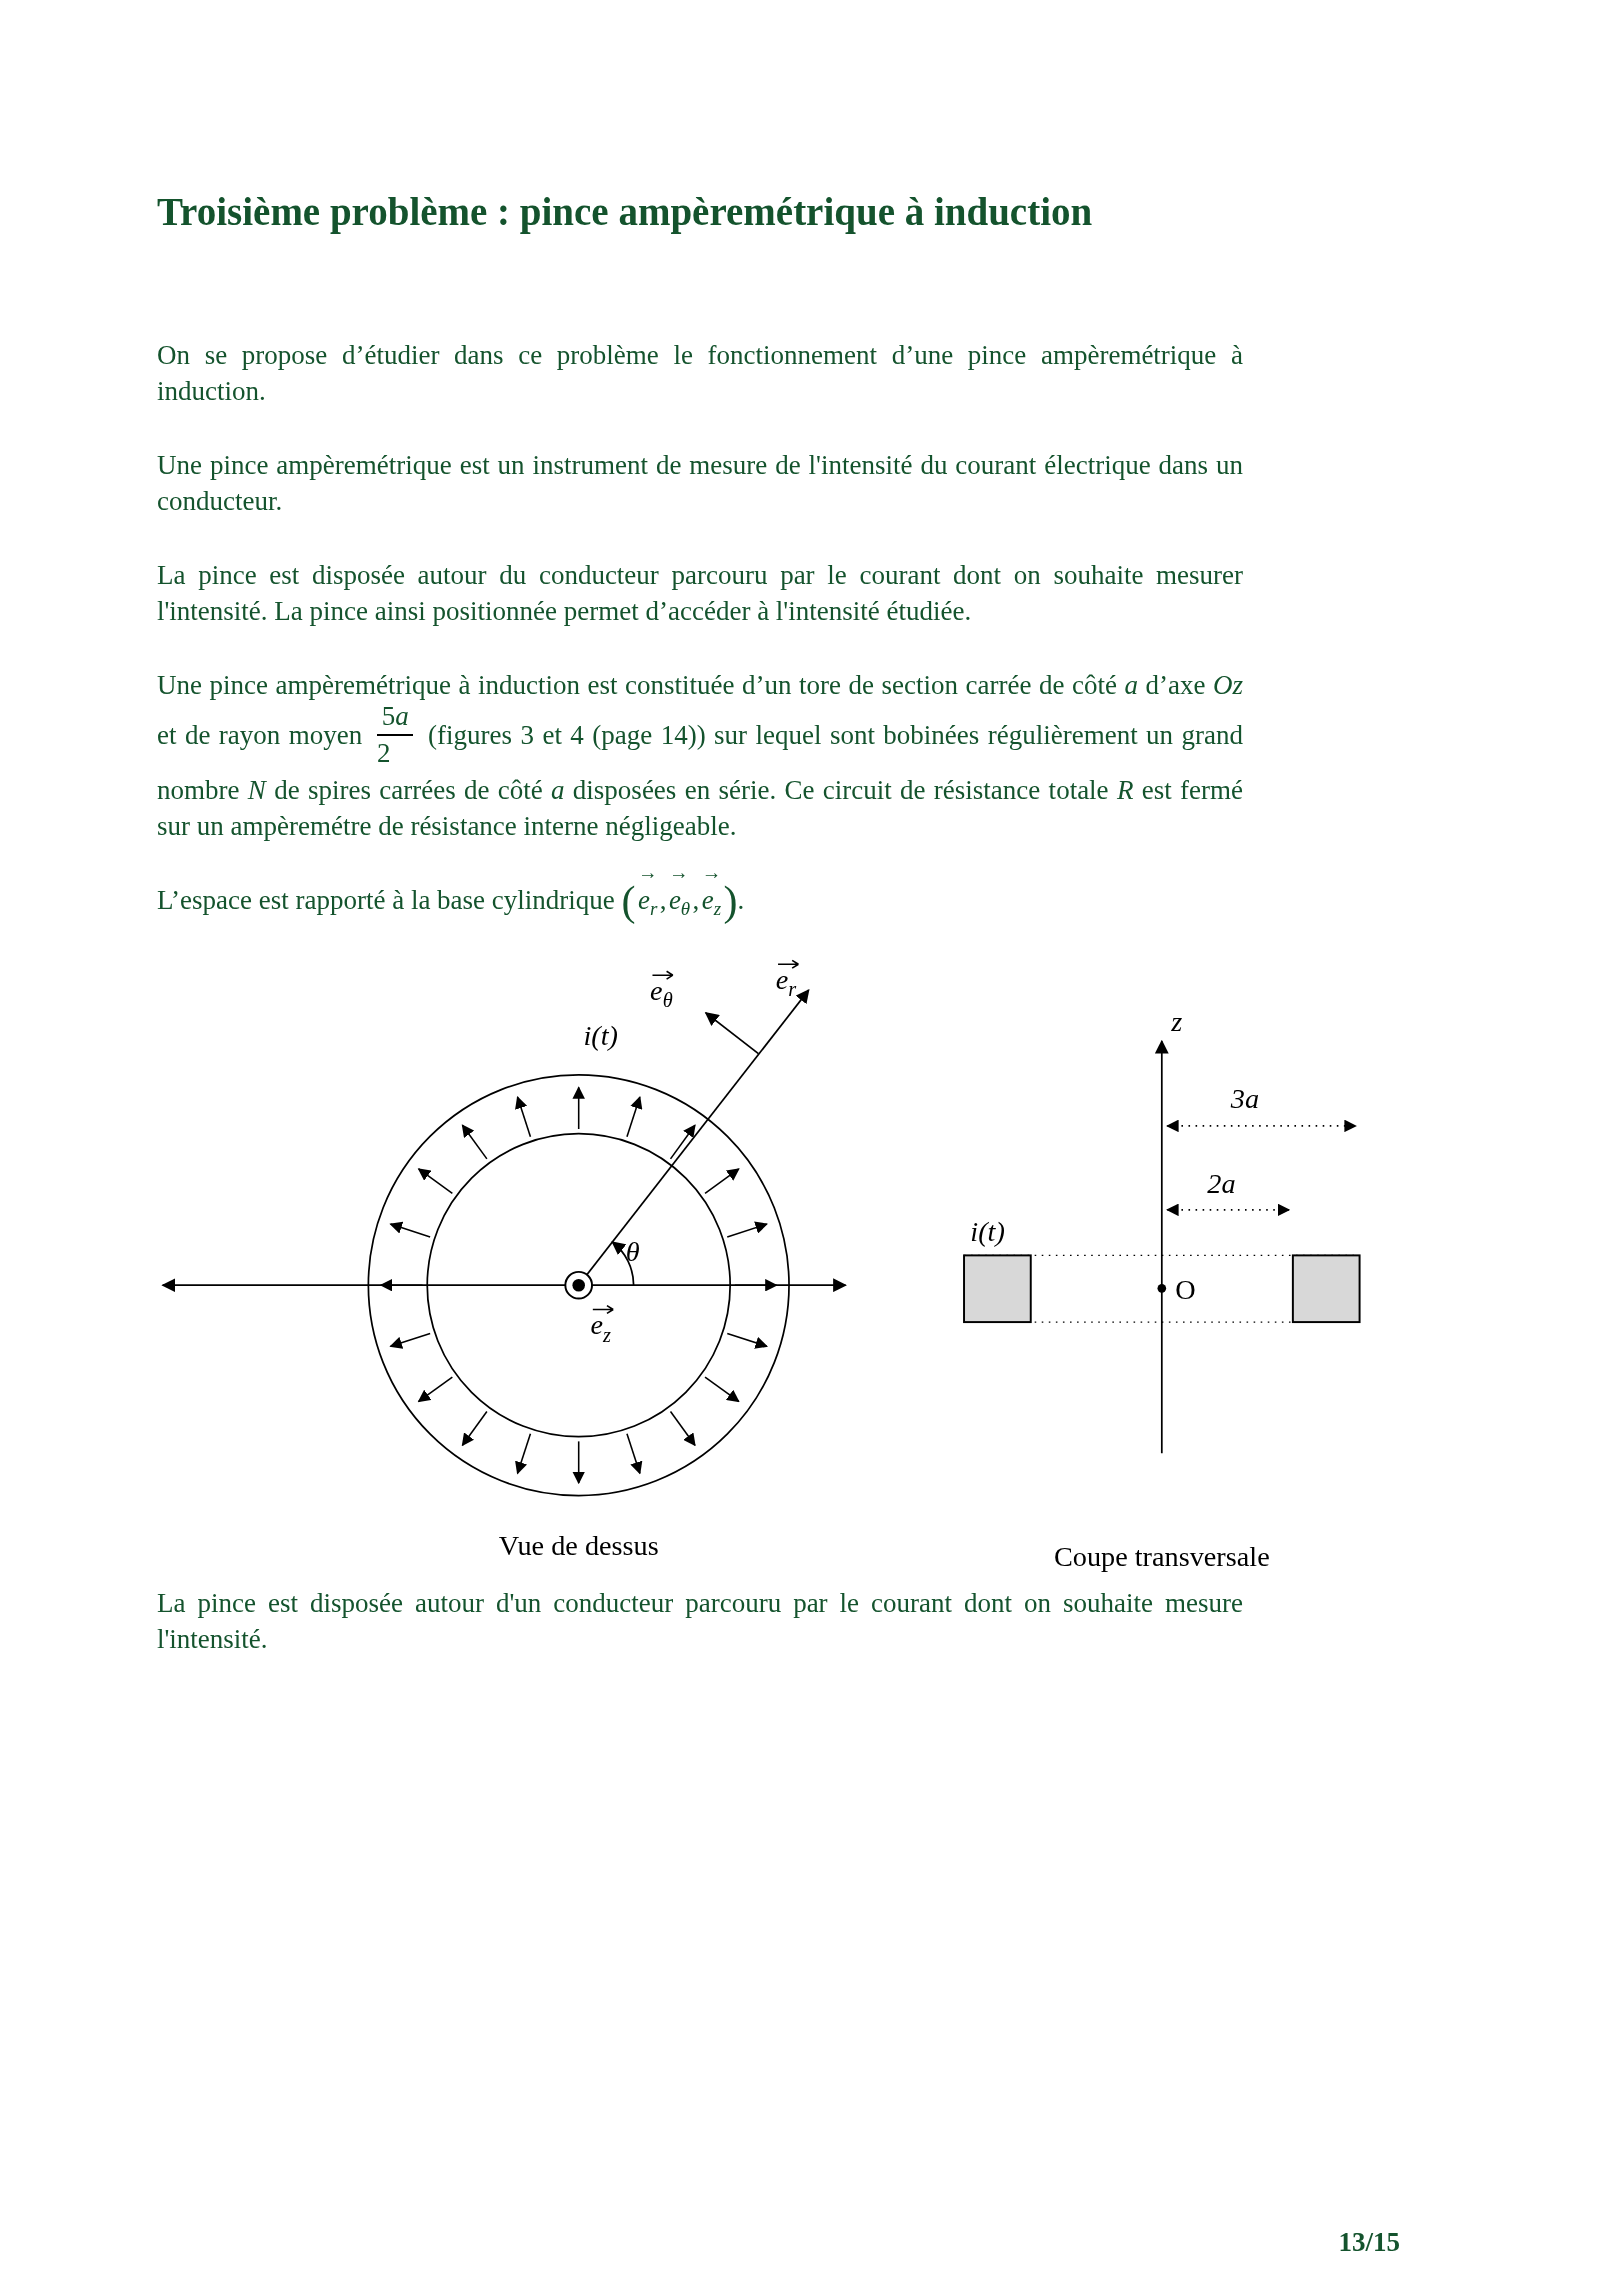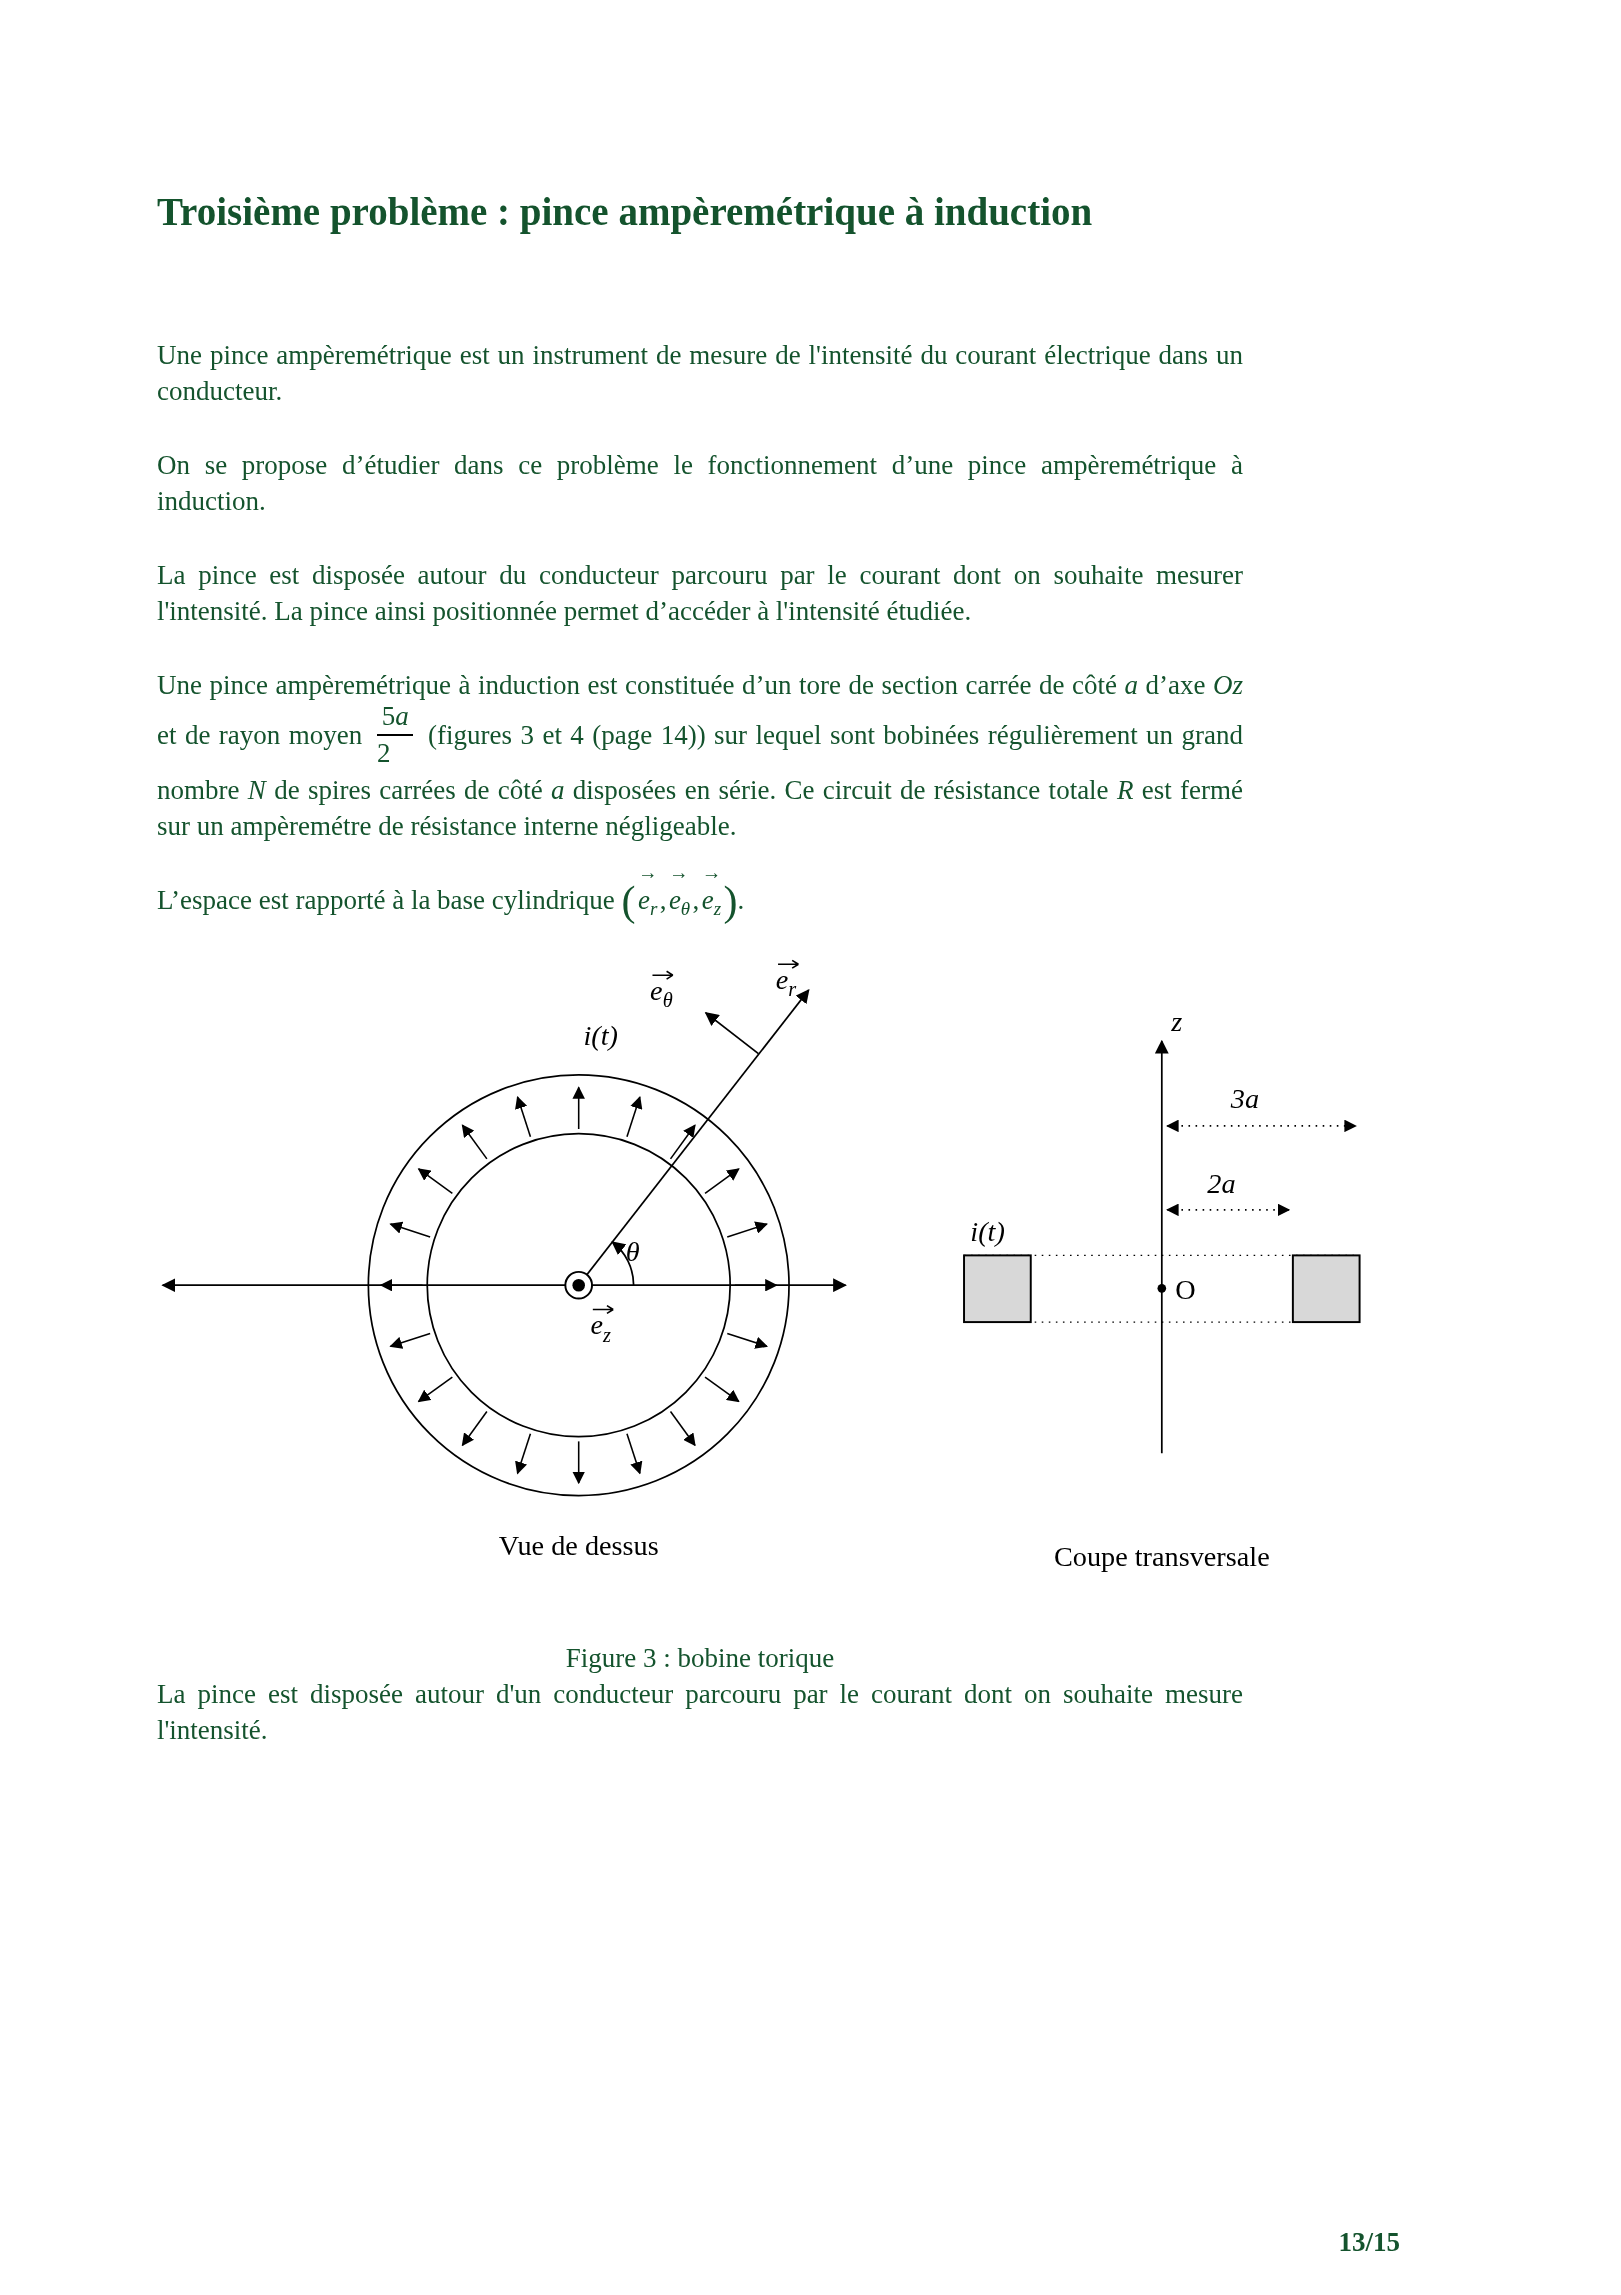--- a/index.html
+++ b/index.html
@@ -60,23 +60,23 @@
     text-align:right; font-weight:bold;
   }
 </style>
 </head>
 <body>
 
 <div class="page">
 
   <h1 class="title">Troisième problème : pince ampèremétrique à induction</h1>
 
+  <p class="body-par">On se propose d’étudier dans ce problème le fonctionnement d’une pince ampèremétrique à induction.</p>
+
   <p class="body-par">Une pince ampèremétrique est un instrument de mesure de l'intensité du courant électrique dans un conducteur.</p>
-
-  <p class="body-par">On se propose d’étudier dans ce problème le fonctionnement d’une pince ampèremétrique à induction.</p>
 
   <p class="body-par">La pince est disposée autour du conducteur parcouru par le courant dont on souhaite mesurer l'intensité. La pince ainsi positionnée permet d’accéder à l'intensité étudiée.</p>
 
   <p class="body-par mt-extra"><span>Une pince ampèremétrique à induction est constituée d’un tore de section carrée de côté </span><i>a</i><span> d’axe </span><i>Oz</i><span> et de rayon moyen </span><span class="frac"><span class="frac-num"><span>5</span><i>a</i></span><span class="frac-den">2</span></span><span> (figures 3 et 4 (page 14)) sur lequel sont bobinées régulièrement un grand nombre </span><i>N</i><span> de spires carrées de côté </span><i>a</i><span> disposées en série. Ce circuit de résistance totale </span><i>R</i><span> est fermé sur un ampèremétre de résistance interne négligeable.</span></p>
 
   <p class="body-par"><span>L’espace est rapporté à la base cylindrique </span><span class="big-paren">(</span><span class="vec"><span class="vec-arrow">→</span><span class="vec-base">e</span><sub>r</sub></span><span>,</span><span class="vec"><span class="vec-arrow">→</span><span class="vec-base">e</span><sub>θ</sub></span><span>,</span><span class="vec"><span class="vec-arrow">→</span><span class="vec-base">e</span><sub>z</sub></span><span class="big-paren">)</span><span>.</span></p>
 
   <figure>
     <svg width="1308" height="620" viewBox="0 0 1666 790" style="font-size:34px">
       <defs>
@@ -151,20 +151,19 @@
         <text class="it" x="1338" y="290">2a</text>
         <text class="it" x="1058" y="352" text-anchor="middle">i(t)</text>
         <text class="it" x="1628" y="352" text-anchor="middle">i(t)</text>
         <text x="1297" y="426">O</text>
 
         <text x="1280" y="766" text-anchor="middle">Coupe transversale</text>
       </g>
     </svg>
   </figure>
 
-  <div class="fig3-caption">Figure 3 : bobine torique</div>
 
   <p class="body-par mt-last">La pince est disposée autour d'un conducteur parcouru par le courant dont on souhaite mesure l'intensité.</p>
 
   <div class="page-number">13/15</div>
 
 </div>
 
 
 </body></html>

